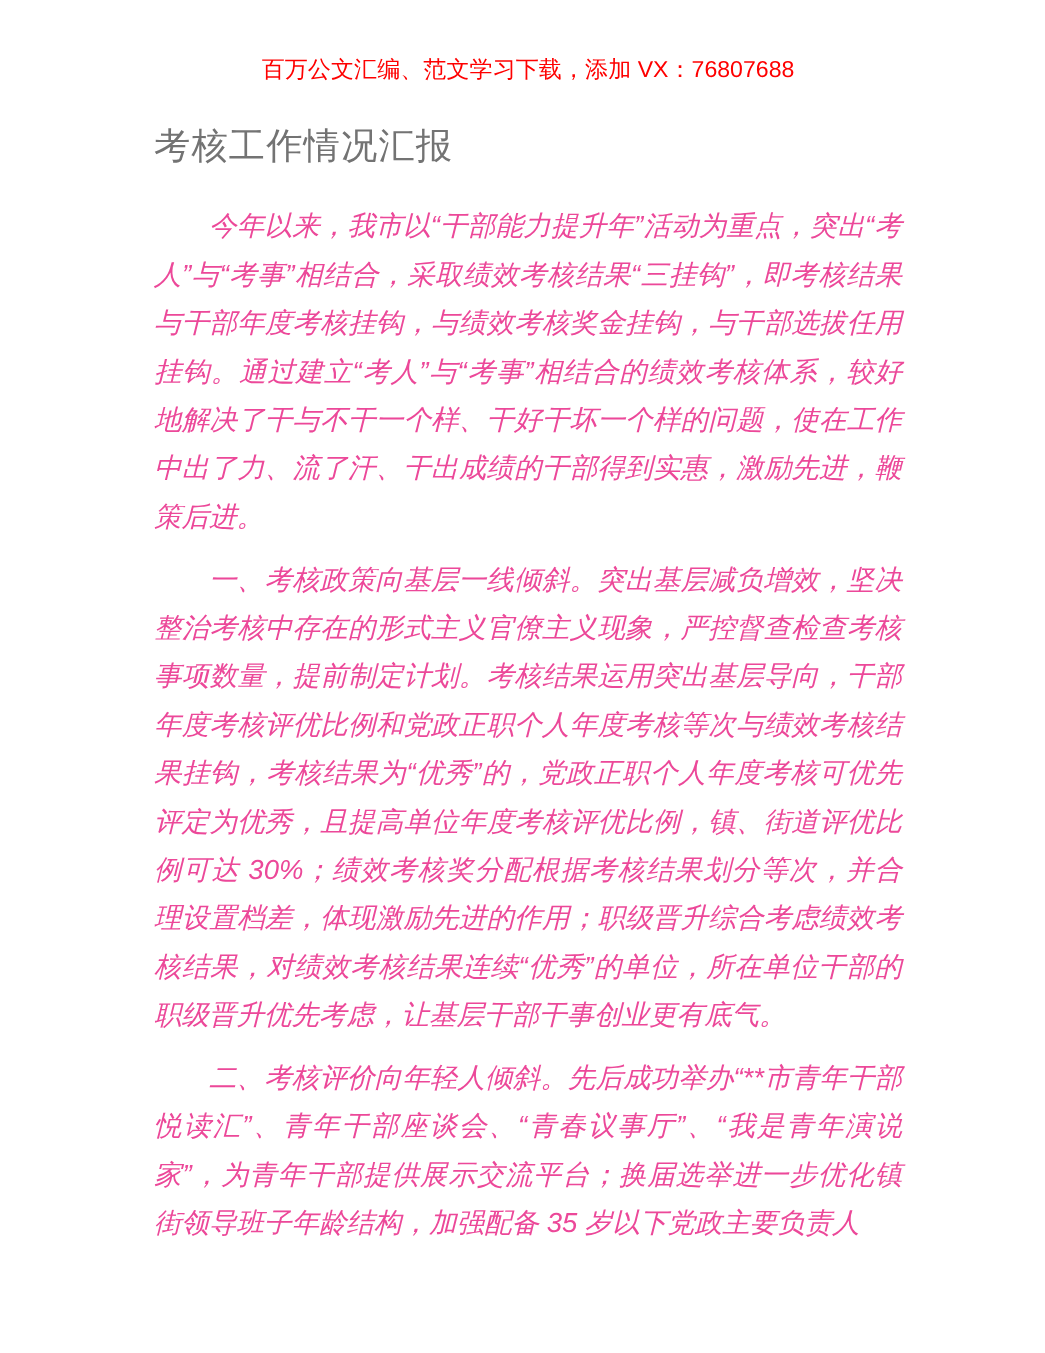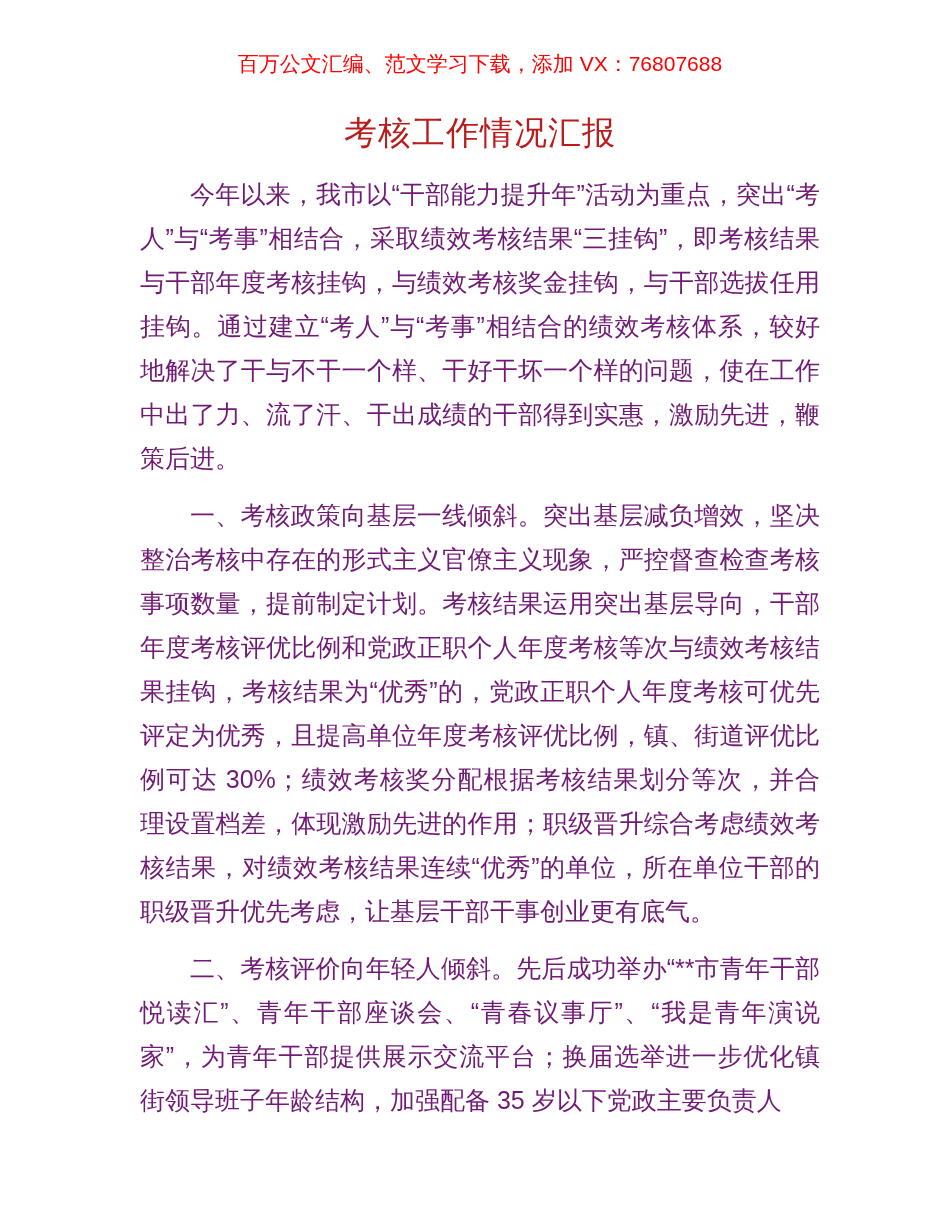--- a/index.html
+++ b/index.html
@@ -22,30 +22,30 @@
   }
   .promo {
     text-align: center;
     color: #fe0000;
     font-size: 21px;
     line-height: 28px;
     white-space: nowrap;
   }
   .doc-title {
     margin: 32px 0 0 0;
-    text-align: center;
-    color: #b91c1c;
+    color: #737373;
     font-size: 33px;
     line-height: 46px;
     font-weight: 500;
     letter-spacing: 1px;
   }
   .doc-body {
-    margin-top: 16px;
-    color: #701a75;
+    margin-top: 28px;
+    color: #ec4899;
+    font-style: italic;
   }
   .doc-body p {
     margin: 0 0 13px 0;
     font-size: 25px;
     line-height: 44px;
     text-indent: 2em;
     text-align: justify;
     text-justify: inter-ideograph;
     word-break: break-all;
   }

